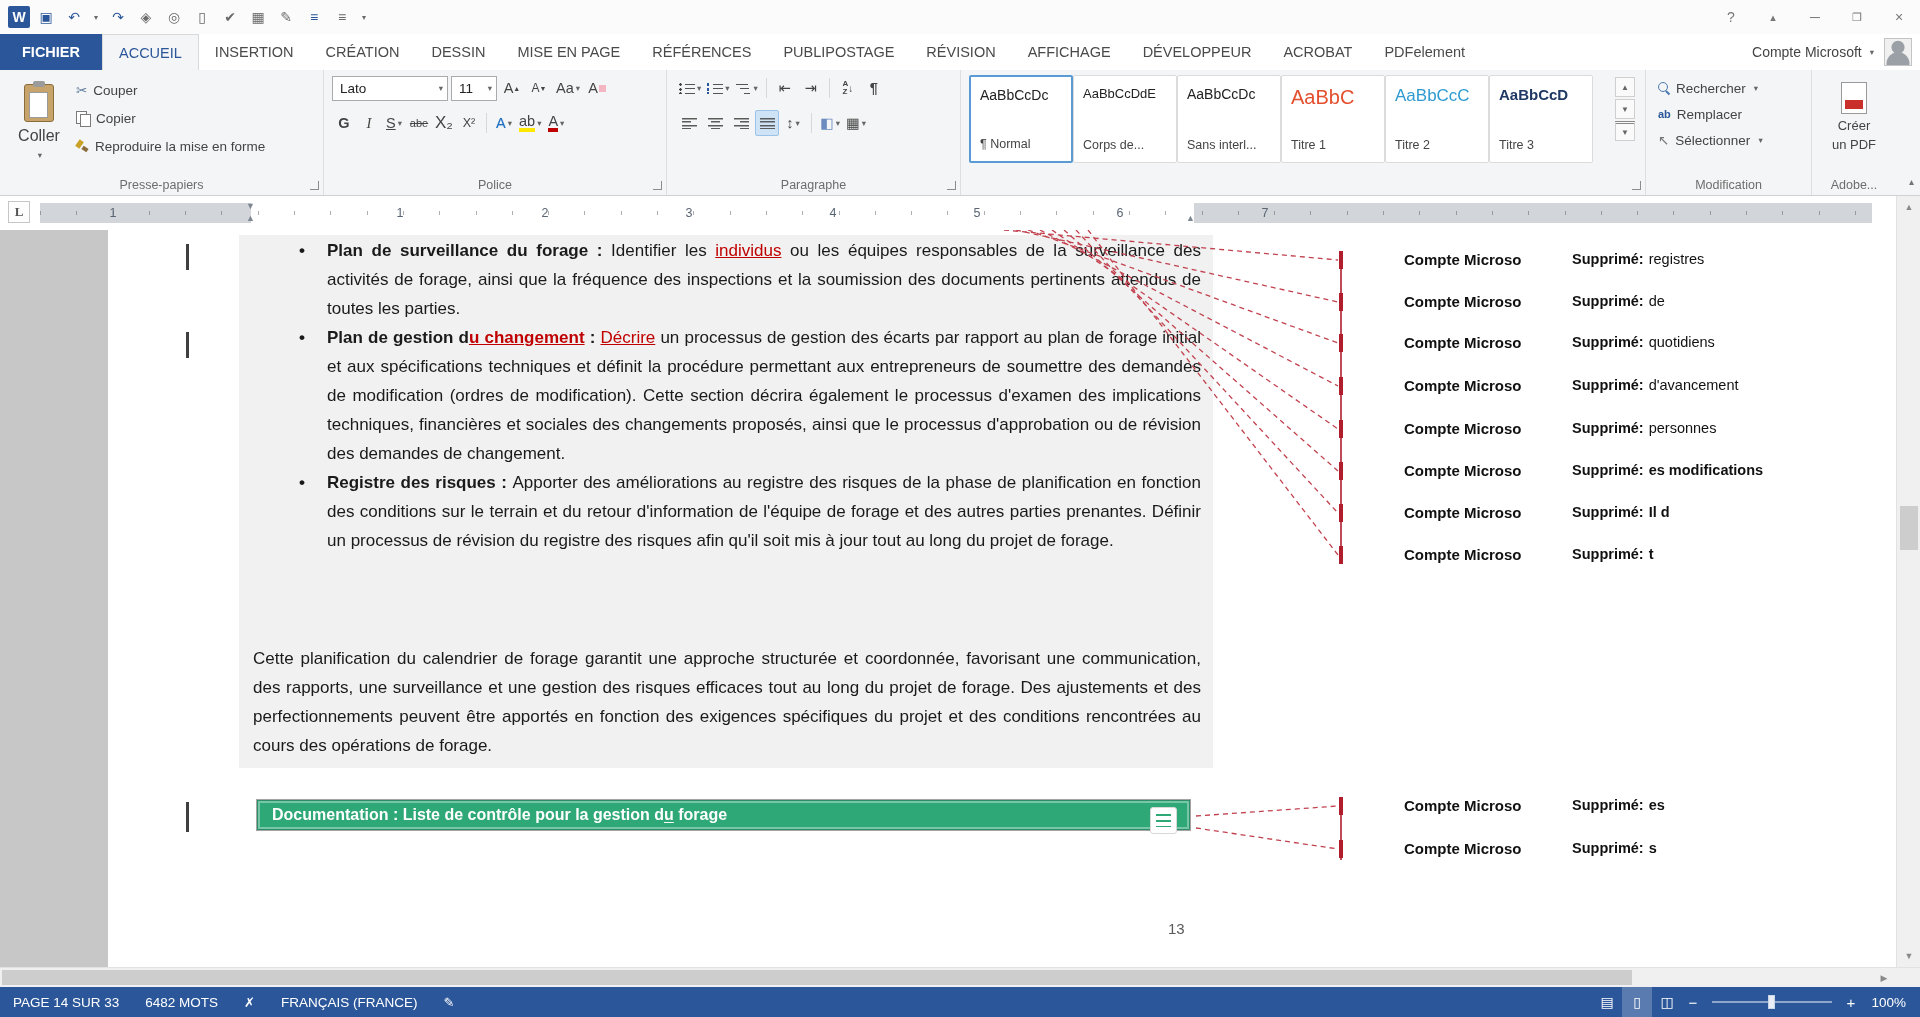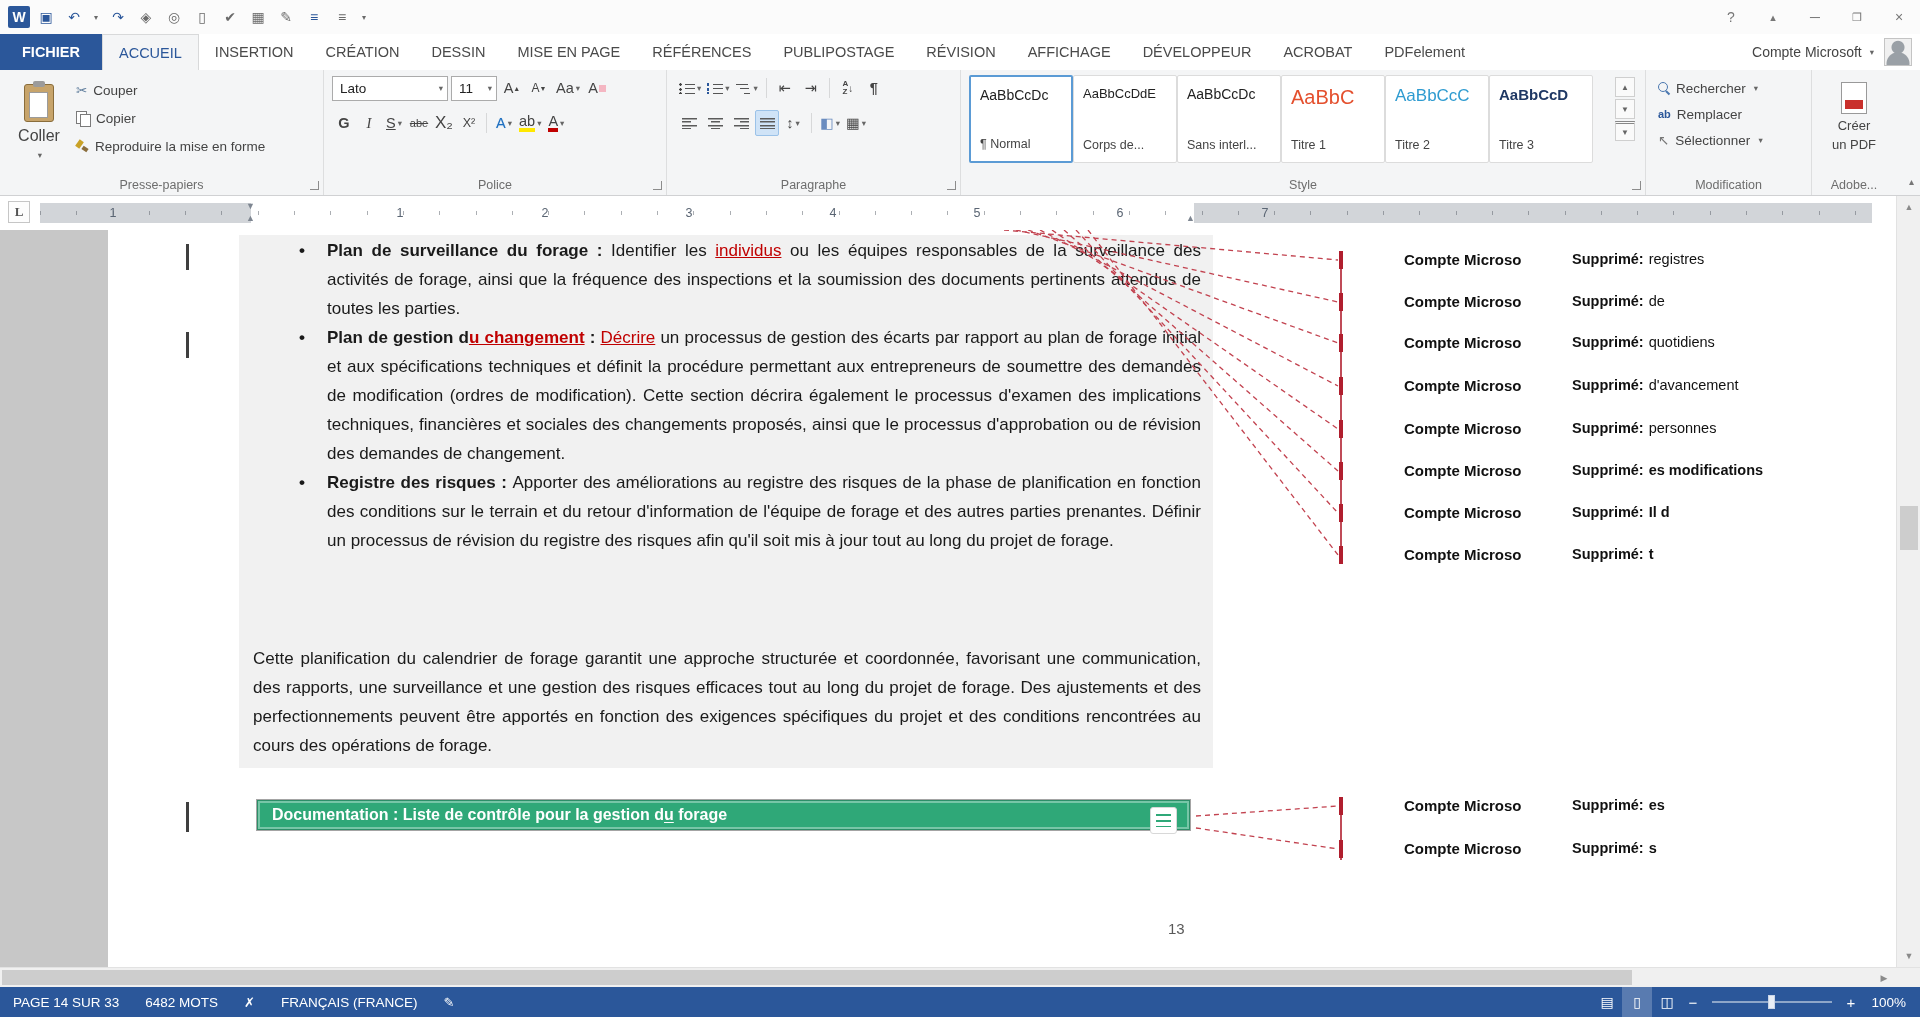--- a/index.html
+++ b/index.html
@@ -395,21 +395,20 @@
         <div class="stylebox">
           <span class="spv spv5">AaBbCcD</span>
           <span class="sname">Titre 3</span>
         </div>
       </div>
       <div class="gscroll">
         <span class="gsb">▲</span>
         <span class="gsb">▼</span>
         <span class="gsb more">▼</span>
       </div>
-      <div class="glabel">Style</div>
       <div class="dl"></div>
     </div>
 
     <div class="group g-edit">
       <div class="editrow" style="top:6px">
         <span class="mag"></span>
         <span>Rechercher</span>
         <span class="dd">▾</span>
       </div>
       <div class="editrow" style="top:32px">

